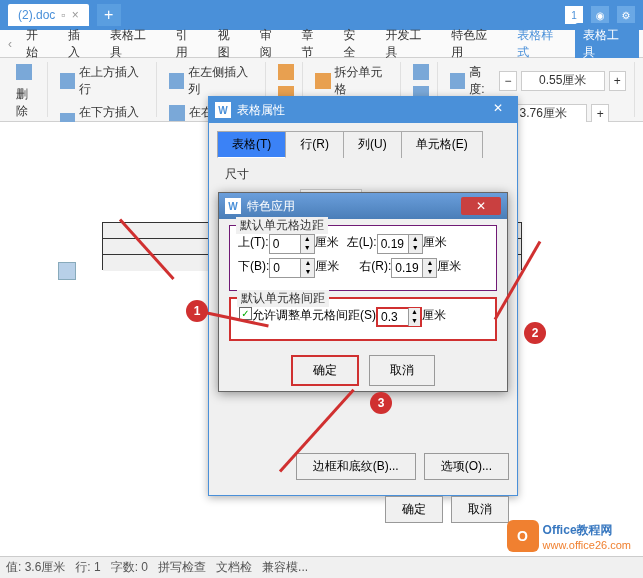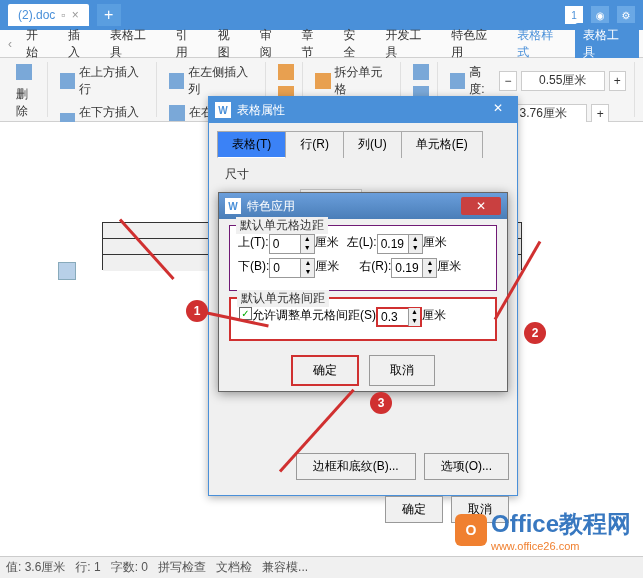--- a/index.html
+++ b/index.html
@@ -53,21 +53,21 @@
 .dialog2 .spin .spbtns span{height:9px;font-size:7px;line-height:7px;text-align:center;border-left:1px solid #999;background:#eee}
 .dialog2 .spin.hlr{border:2px solid #d03030}
 .dialog2 .btnrow{display:flex;justify-content:center;gap:10px;padding:8px}
 .dialog2 .dbtn2{padding:5px 20px;border:1px solid #999;background:#f0f0f0}
 .dialog2 .dbtn2.hlr{border:2px solid #d03030}
 .badge{position:absolute;width:22px;height:22px;background:#d03030;color:#fff;border-radius:50%;display:flex;align-items:center;justify-content:center;font-weight:bold;z-index:50}
 .arrow-line{position:absolute;background:#d03030;z-index:40}
 .statusbar{position:absolute;bottom:0;left:0;right:0;height:22px;background:#f0f0f0;border-top:1px solid #ccc;display:flex;align-items:center;padding:0 6px;gap:10px;color:#555}
 .watermark{position:absolute;right:12px;bottom:26px;display:flex;align-items:center;gap:4px}
 .watermark .wlogo{width:32px;height:32px;background:#f08030;border-radius:6px;display:flex;align-items:center;justify-content:center;color:#fff;font-weight:bold;font-size:14px}
-.watermark .wtext{color:#3878c0;font-size:24px;font-weight:bold}
+.watermark .wtext{color:#3878c0;font-size:12px;font-weight:bold}
 .watermark .wurl{color:#f08030;font-size:11px}
 .cb{width:13px;height:13px;border:1px solid #666;display:inline-flex;align-items:center;justify-content:center;background:#fff;color:#0a0;font-size:10px}
 </style>
 </head>
 <body>
 
 <div class="titlebar">
   <div class="doc-tab">
     <span>(2).doc</span>
     <span style="color:#999">▫</span>

